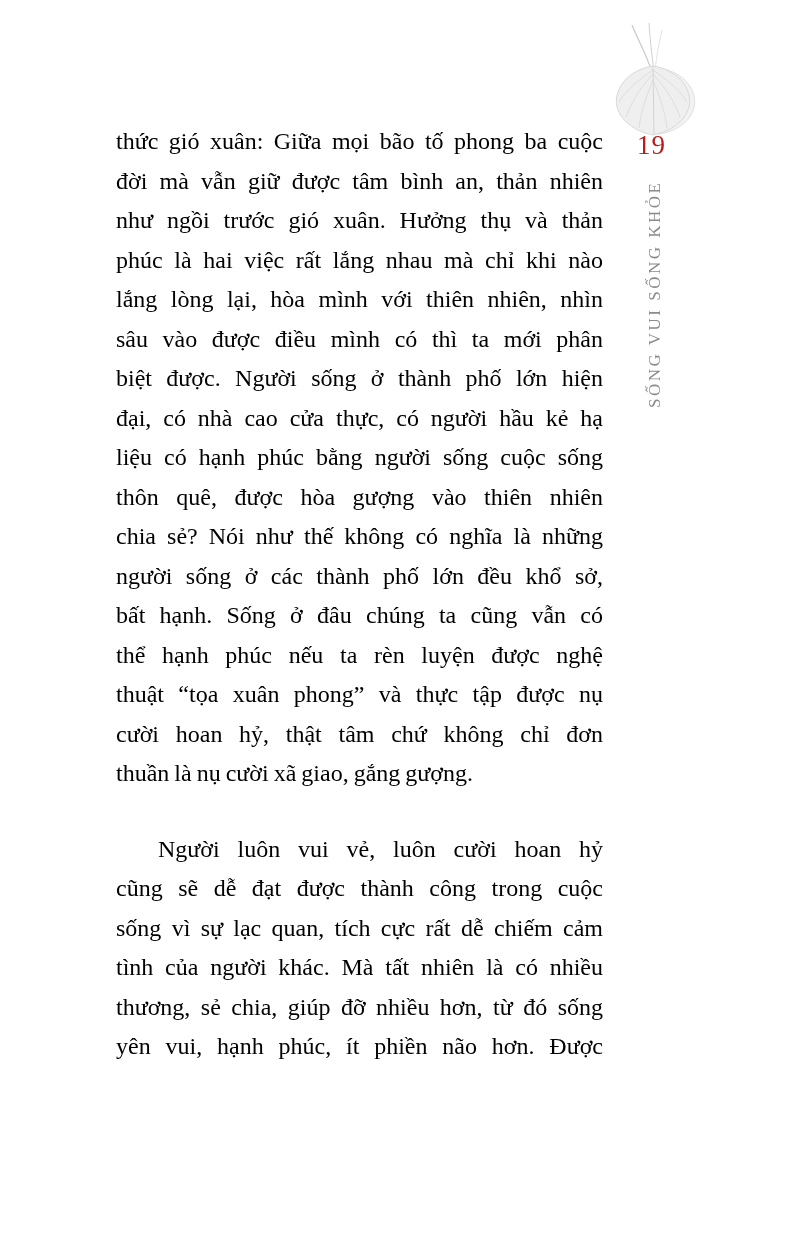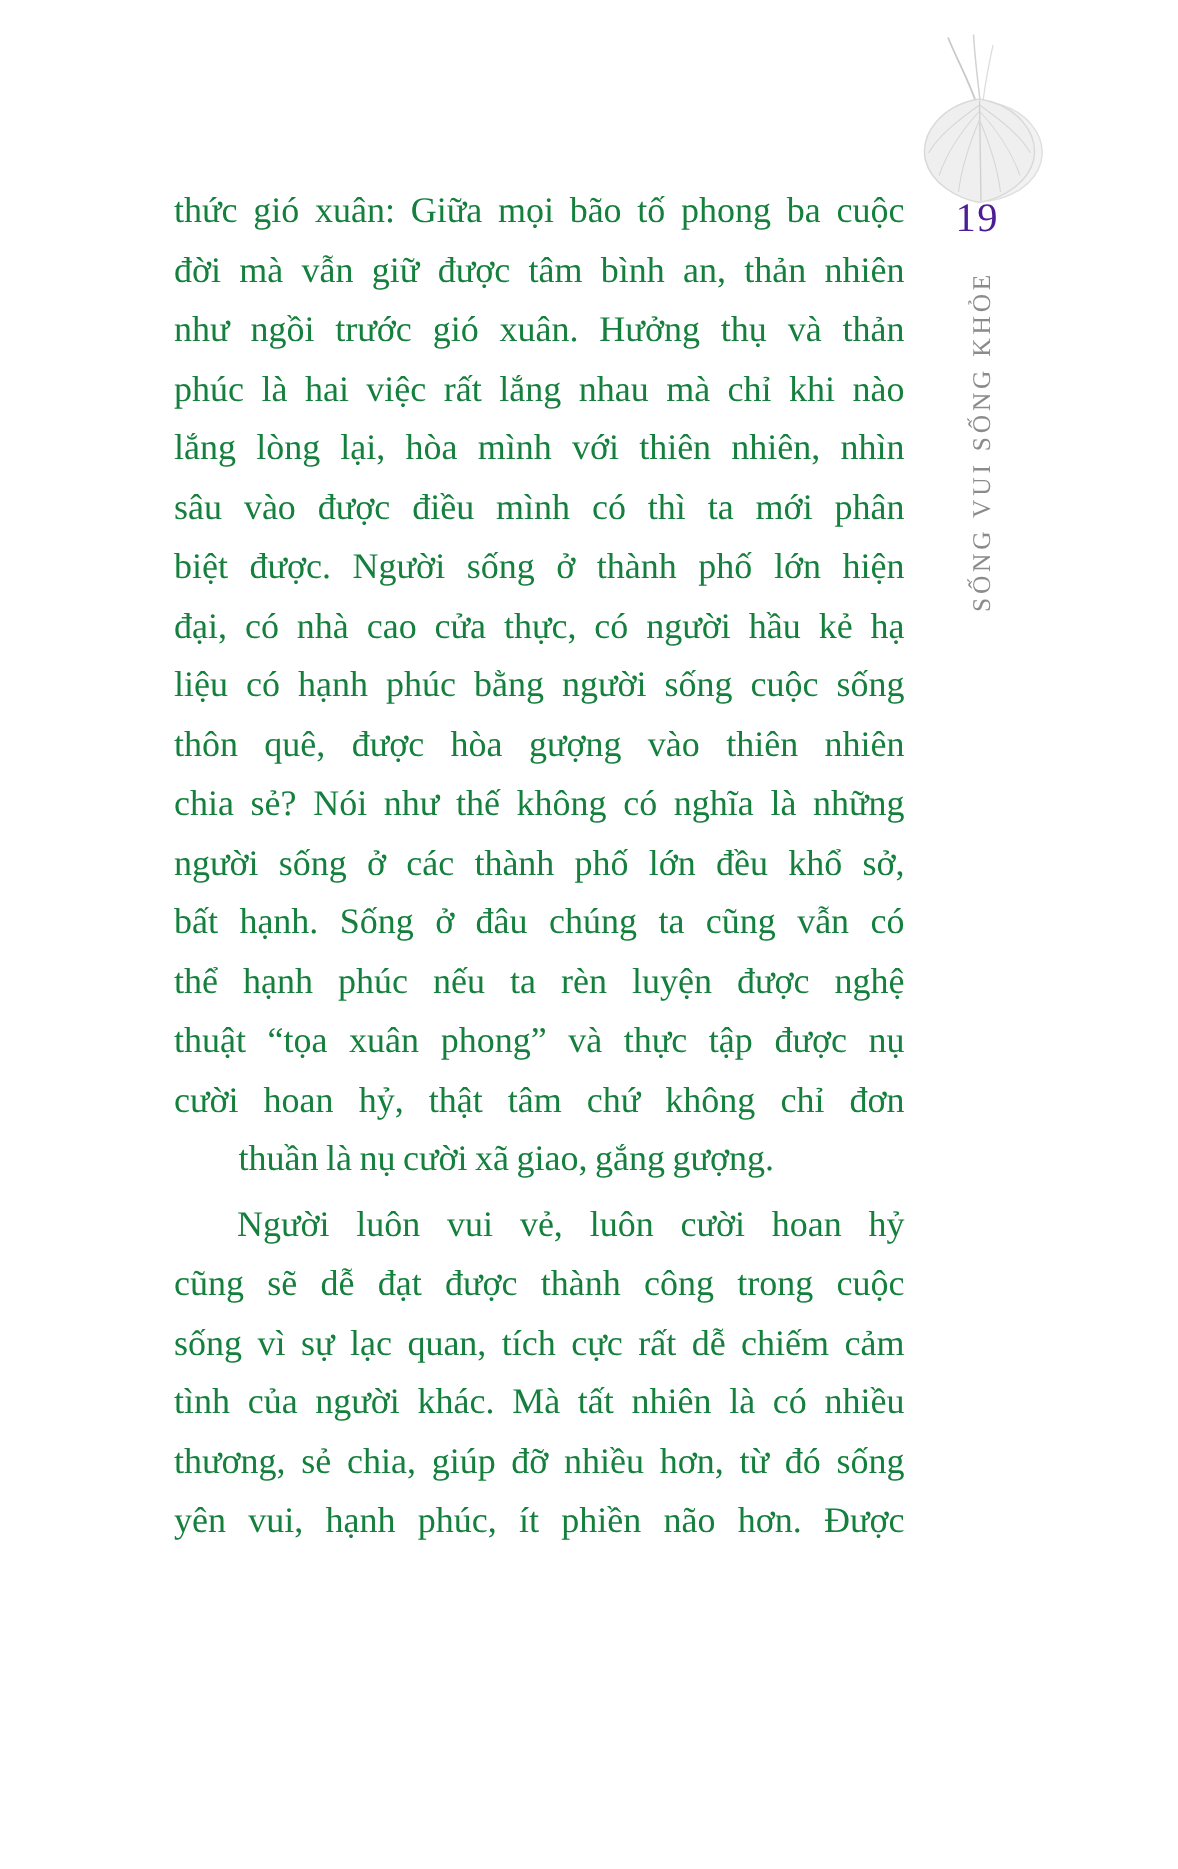--- a/index.html
+++ b/index.html
@@ -23,21 +23,21 @@
     width: 98px;
     height: 116px;
   }
   
   .pagenum {
     position: absolute;
     left: 637px;
     top: 128px;
     font-size: 27px;
     line-height: 34px;
-    color: #4c1d95;
+    color: #b91c1c;
     letter-spacing: 1px;
   }
   
   .running {
     position: absolute;
     left: 547px;
     top: 284px;
     width: 222px;
     height: 26px;
     transform: rotate(-90deg);
@@ -47,34 +47,34 @@
     color: #8b8b8b;
     white-space: nowrap;
     text-align: center;
   }
   
   .body {
     position: absolute;
     left: 116px;
     top: 122px;
     width: 487px;
-    color: #15803d;
+    color: #000000;
     font-size: 24px;
     line-height: 39.5px;
     word-spacing: -1px;
   }
   .para { margin: 0; }
-  .para + .para { margin-top: 4px; }
+  .para + .para { margin-top: 36px; }
   .line {
     text-align: justify;
     text-align-last: justify;
     white-space: normal;
   }
   .line.indent { text-indent: 42px; }
-  .line.lastline { text-align-last: left; margin-left: 43px; }
+  .line.lastline { text-align-last: left; }
 </style>
 </head>
 <body>
 
 <div class="page">
 
   <svg class="leaf" viewBox="0 0 98 116" aria-hidden="true">
 
     <path d="M26,3 C33,20 41,34 46,50" fill="none" stroke="#c9c9c9" stroke-width="1.2"></path>
     <path d="M43,1 C44,18 46,34 48,50" fill="none" stroke="#d2d2d2" stroke-width="1"></path>

